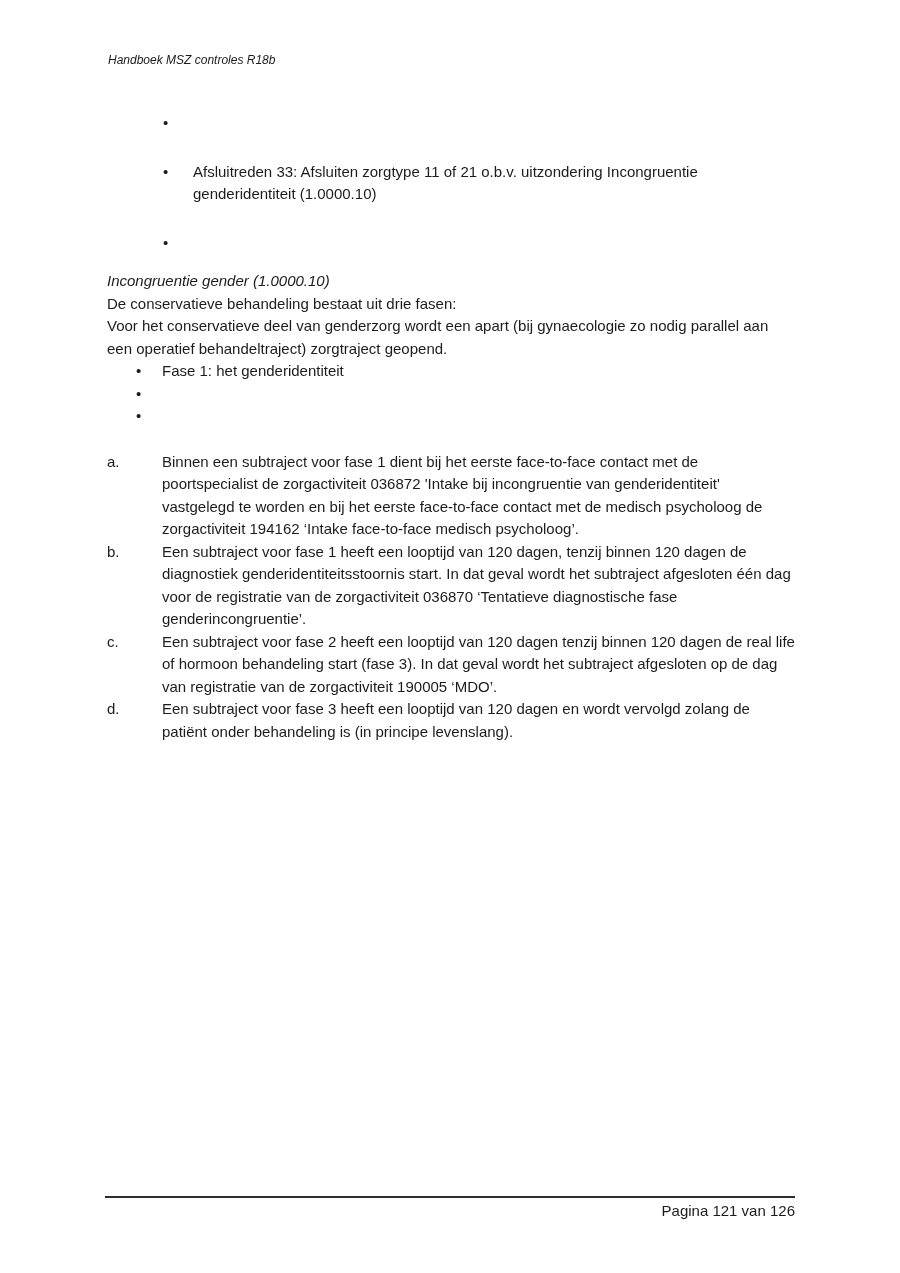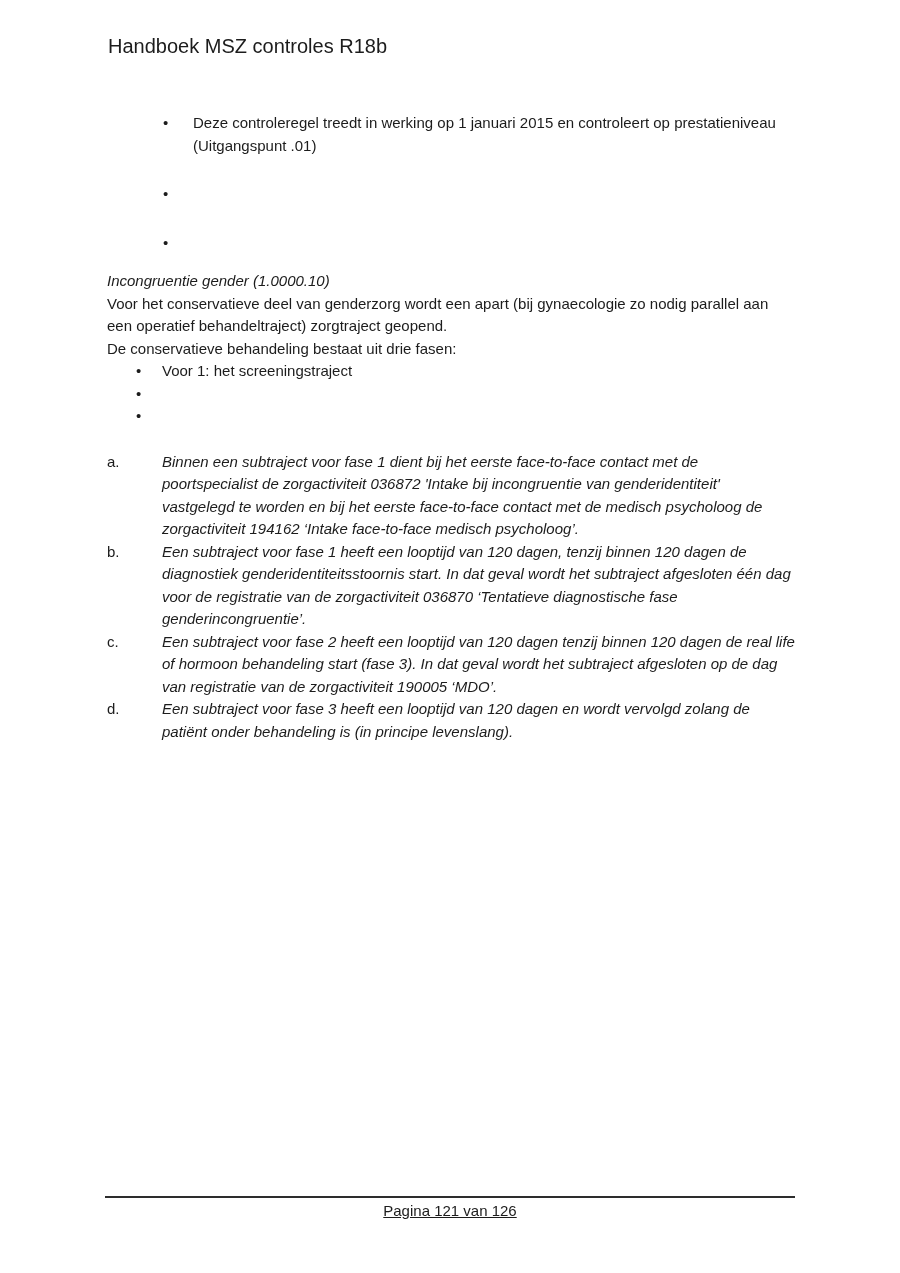--- a/index.html
+++ b/index.html
@@ -8,24 +8,25 @@
     width: 900px;
     height: 1273px;
     background: #ffffff;
     color: #1c1c1c;
     font-family: "Liberation Sans", sans-serif;
     position: relative;
     overflow: hidden;
   }
   .running-header {
     position: absolute;
-    top: 37px;
+    top: 51px;
     left: 108px;
-    font-size: 20px;
+    font-size: 12px;
     line-height: 18px;
+    font-style: italic;
   }
   .content {
     position: absolute;
     top: 112px;
     left: 107px;
     width: 688px;
     font-size: 15px;
     line-height: 22.5px;
   }
   ul, ol, p { margin: 0; padding: 0; list-style: none; }
@@ -53,70 +54,69 @@
     margin-left: 29px;
     width: 26px;
   }
 
   .lettered { margin-top: 23px; }
   .lettered li { display: flex; }
   .lettered .label {
     flex: none;
     width: 55px;
   }
-  .lettered .text { flex: 1; font-style: italic; }
+  .lettered .text { flex: 1; }
 
   .footer-rule {
     position: absolute;
     left: 105px;
     top: 1196px;
     width: 690px;
     height: 2px;
     background: #2d2d2d;
   }
   .footer-text {
     position: absolute;
     left: 105px;
     top: 1201px;
     width: 690px;
-    text-align: center;
+    text-align: right;
     font-size: 15px;
     line-height: 20px;
-    text-decoration: underline;
   }
 </style>
 </head>
 <body>
 
 <div class="running-header">Handboek MSZ controles R18b</div>
 
 <div class="content">
 
   <ul class="top-bullets">
     <li>
       <span class="marker">•</span>
-      <span class="text">Deze controleregel treedt in werking op 1 januari 2015 en controleert op prestatieniveau (Uitgangspunt .01)</span>
     </li>
     <li>
       <span class="marker">•</span>
+      <span class="text">Afsluitreden 33: Afsluiten zorgtype 11 of 21 o.b.v. uitzondering Incongruentie genderidentiteit (1.0000.10)</span>
     </li>
     <li>
       <span class="marker">•</span>
     </li>
   </ul>
 
   <div class="section-heading">Incongruentie gender (1.0000.10)</div>
 
+  <p>De conservatieve behandeling bestaat uit drie fasen:</p>
   <p>Voor het conservatieve deel van genderzorg wordt een apart (bij gynaecologie zo nodig parallel aan een operatief behandeltraject) zorgtraject geopend.</p>
-  <p>De conservatieve behandeling bestaat uit drie fasen:</p>
 
   <ul class="fase-bullets">
     <li>
       <span class="marker">•</span>
-      <span class="text">Voor 1: het screeningstraject</span>
+      <span class="text">Fase 1: het genderidentiteit</span>
     </li>
     <li>
       <span class="marker">•</span>
     </li>
     <li>
       <span class="marker">•</span>
     </li>
   </ul>
 
   <ol class="lettered">

